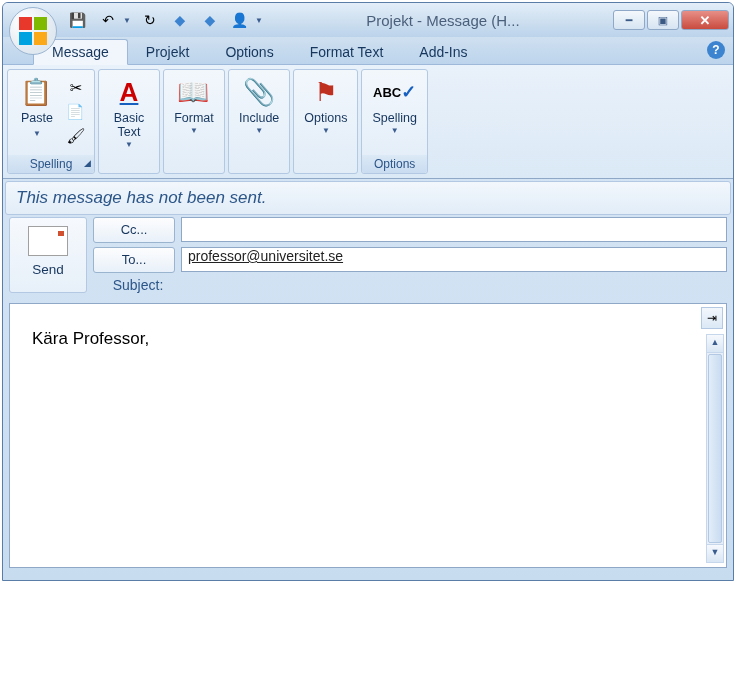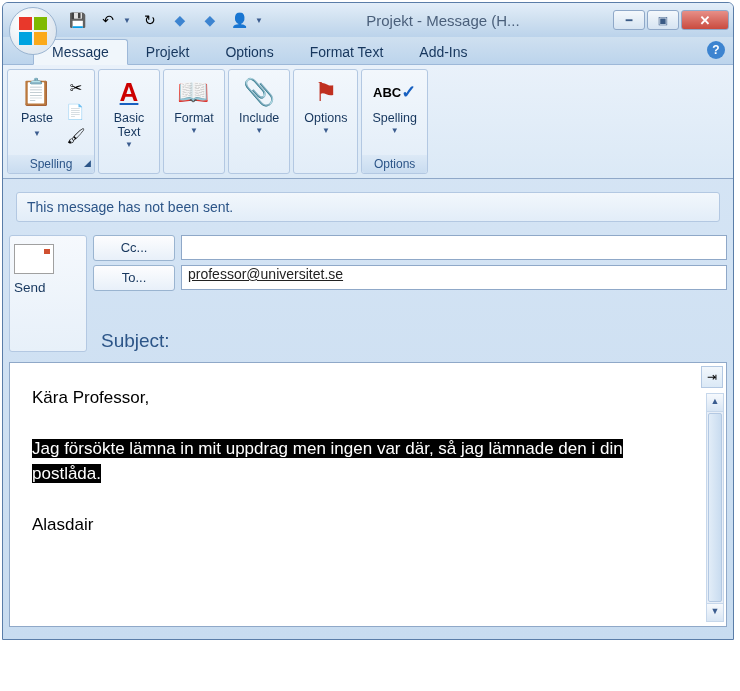--- a/index.html
+++ b/index.html
@@ -200,38 +200,40 @@
   display: flex;
   flex-direction: column;
   gap: 4px;
   padding: 2px 4px;
   justify-content: center;
 }
 .small-icon { width: 20px; height: 20px; display:flex; align-items:center; justify-content:center; font-size:15px; }
 .infobar {
   background: linear-gradient(to bottom, #f2f7fc, #e2edf8);
   border: 1px solid #b3c8e2;
-  margin: 13px;
+  margin: 2px;
   padding: 6px 10px;
-  font-size: 14px;
+  font-size: 17px;
   color: #2c5588;
   border-radius: 3px;
+  font-style: italic;
 }
 .headers-area {
   margin: 0 6px;
   display: flex;
   gap: 6px;
 }
 .send-col {
   width: 78px;
   border: 1px solid #b3c8e2;
   border-radius: 3px;
   background: linear-gradient(to bottom, #f6f9fd, #e7f0f9);
   display: flex;
   flex-direction: column;
+  align-items: center;
   padding: 8px 4px 4px 4px;
 }
 .send-icon {
   width: 40px;
   height: 30px;
   border: 1px solid #a0a0a0;
   background: #fff;
   margin-bottom: 6px;
   position: relative;
 }
@@ -253,25 +255,24 @@
   border: 1px solid #9ab4d0;
   border-radius: 3px;
   background: linear-gradient(to bottom, #fdfdfe, #e8f0f9);
   font-size: 13px;
   color: #16365d;
   text-align: center;
   line-height: 24px;
 }
 .subj-label {
   width: 82px;
-  text-align: left;
-  font-size: 19px;
+  text-align: center;
+  font-size: 14px;
   color: #2c5588;
   padding-left: 8px;
-  margin-top: 35px;
 }
 .field-input {
   flex: 1;
   height: 25px;
   border: 1px solid #8fa8c8;
   background: #fff;
   padding: 0 6px;
   font-size: 14px;
   color: #222;
   font-family: inherit;
@@ -475,19 +476,17 @@
 
   <div class="body-area">
     <div class="body-ruler">⇥</div>
     <div class="scrollbar">
       <div class="sb-btn">▲</div>
       <div class="sb-thumb"></div>
       <div class="sb-btn down">▼</div>
     </div>
     <p>Kära Professor,</p>
     <br>
-    <p><span class="sel">Jag försökte lämna in mit uppdrag men ingen var där, så jag lämnade den i din postlåda.</span></p>
     <br>
-    <p>Alasdair</p>
   </div>
 
   <div class="bottom-pad"></div>
 </div>
 
 </body></html>

